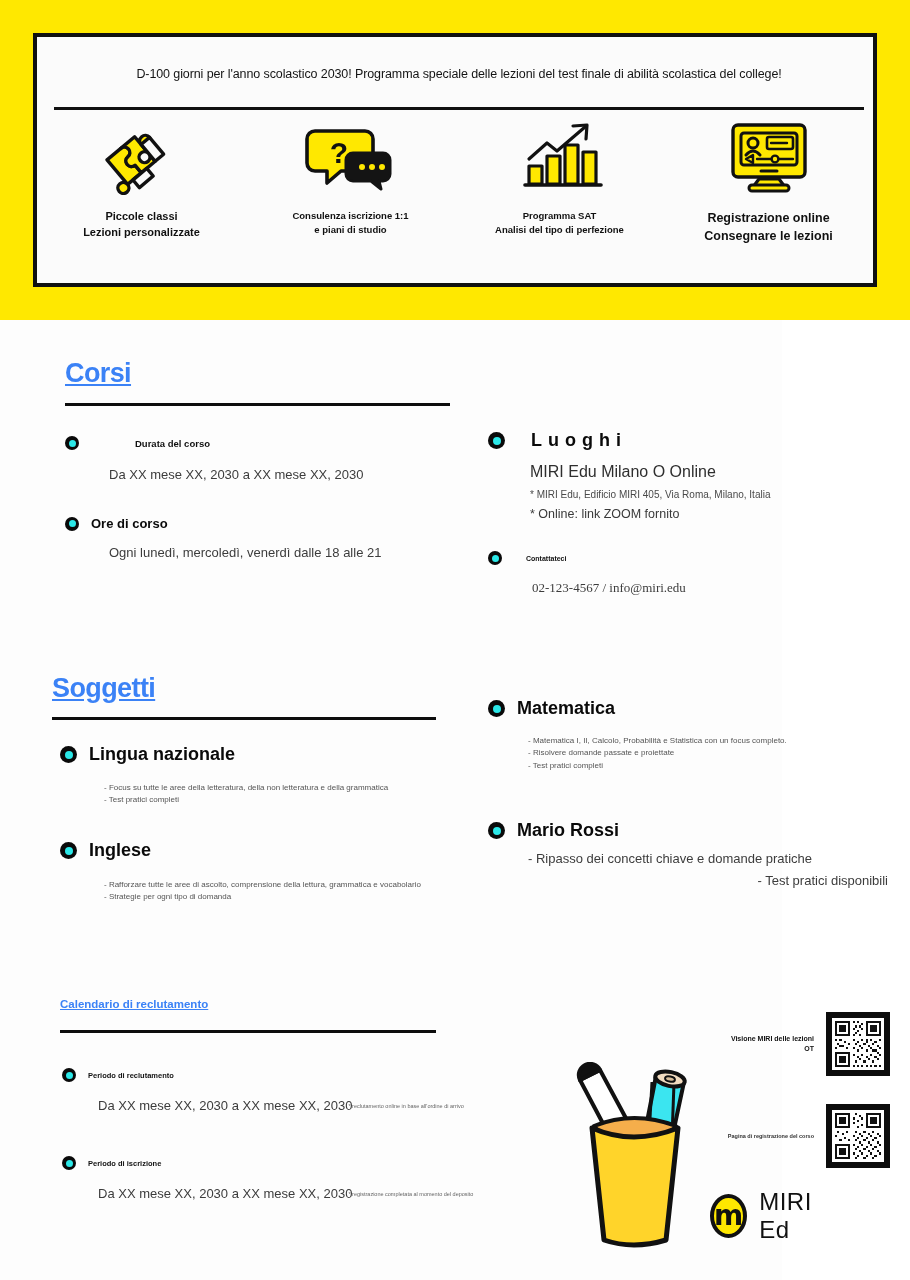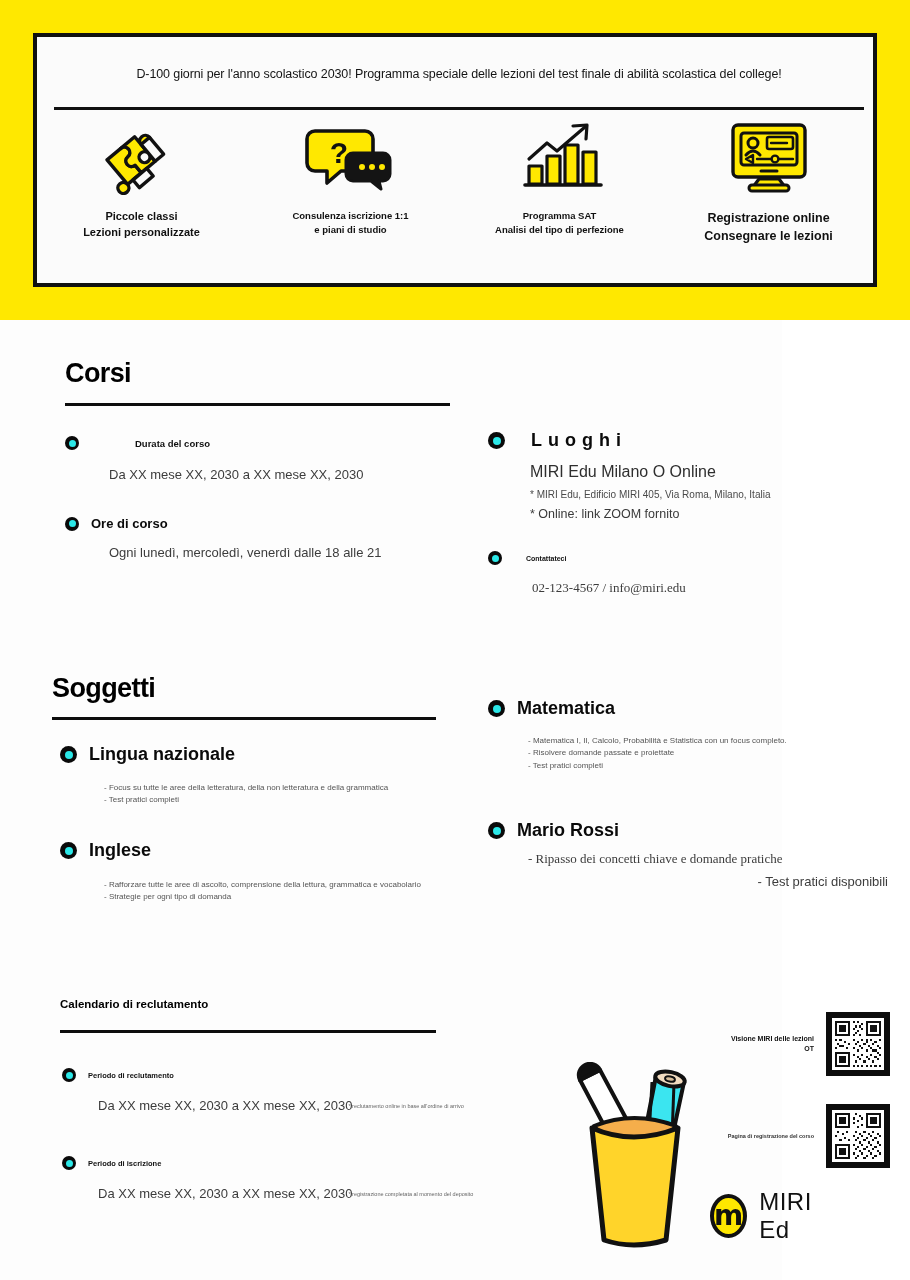--- a/index.html
+++ b/index.html
@@ -45,21 +45,21 @@
   .feature-icon {
     height: 78px; display: flex; align-items: center; justify-content: center;
     margin-bottom: 12px;
   }
   .feature-label { font-size: 11px; font-weight: 700; line-height: 1.45; color: #111; }
   .feature-label.sm { font-size: 9.5px; }
   .feature-label.lg { font-size: 12.5px; }
 
   
   .sec-title {
-    font-size: 27px; font-weight: 700; letter-spacing: -0.6px; color: #000000;
+    font-size: 27px; font-weight: 700; letter-spacing: -0.6px; color: #3b82f6; text-decoration: underline;
   }
   .sec-title.small { font-size: 11.5px; font-weight: 700; letter-spacing: 0; }
   .sec-rule { height: 3px; background: #0d0d0d; }
 
   .bullet {
     width: 17px; height: 17px; border-radius: 50%;
     background: #0a0a0a;
     display: inline-flex; align-items: center; justify-content: center;
     flex: 0 0 auto;
   }
@@ -264,21 +264,21 @@
       <div class="body-sm">- Test pratici completi</div>
     </div>
   </div>
 
   <div class="blk" style="left:488px; top:820px; width:400px;">
     <div class="row">
       <span class="bullet"></span>
       <span class="item-head-lg">Mario Rossi</span>
     </div>
     <div style="margin-top:10px; margin-left:40px;">
-      <div class="body-lg" style="margin-top:7px;font-family:Liberation Serif, serif;">- Ripasso dei concetti chiave e domande pratiche</div>
+      <div class="body-lg" style="margin-top:7px;">- Ripasso dei concetti chiave e domande pratiche</div>
       <div class="body-lg" style="margin-top:7px;text-align:right;">- Test pratici disponibili</div>
     </div>
   </div>
 
   <div class="blk" style="left:60px; top:998px; width:376px;">
     <div class="sec-title small">Calendario di reclutamento</div>
     <div class="sec-rule" style="margin-top:20px;"></div>
   </div>
 
   <div class="blk" style="left:62px; top:1068px; width:420px;">

